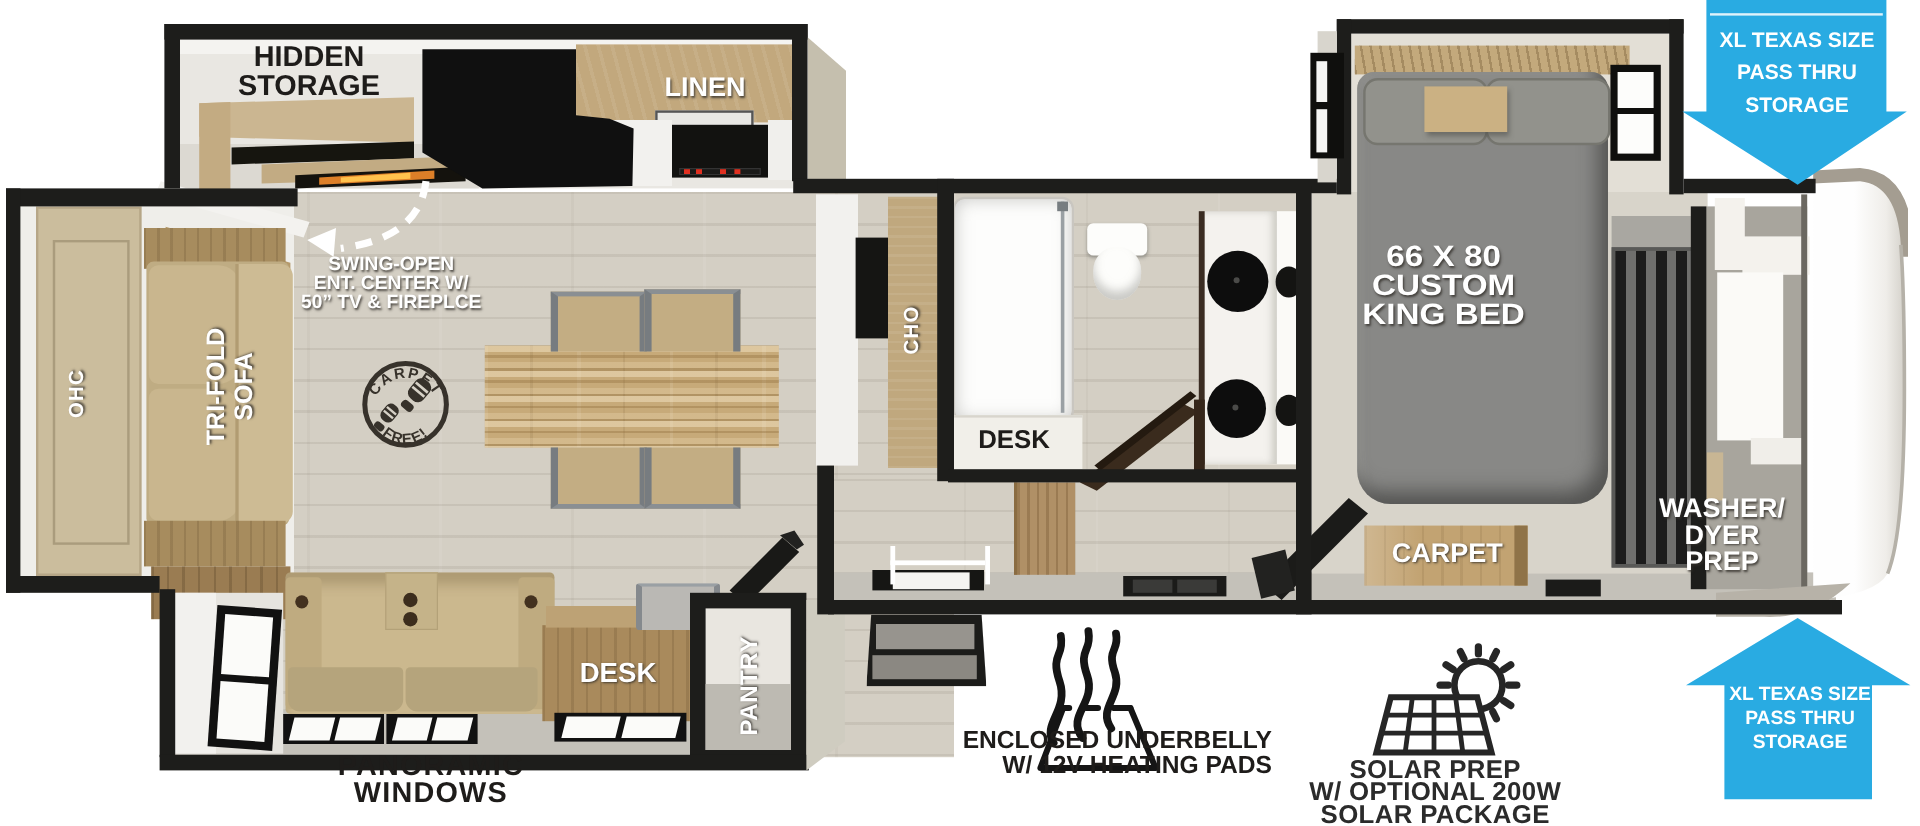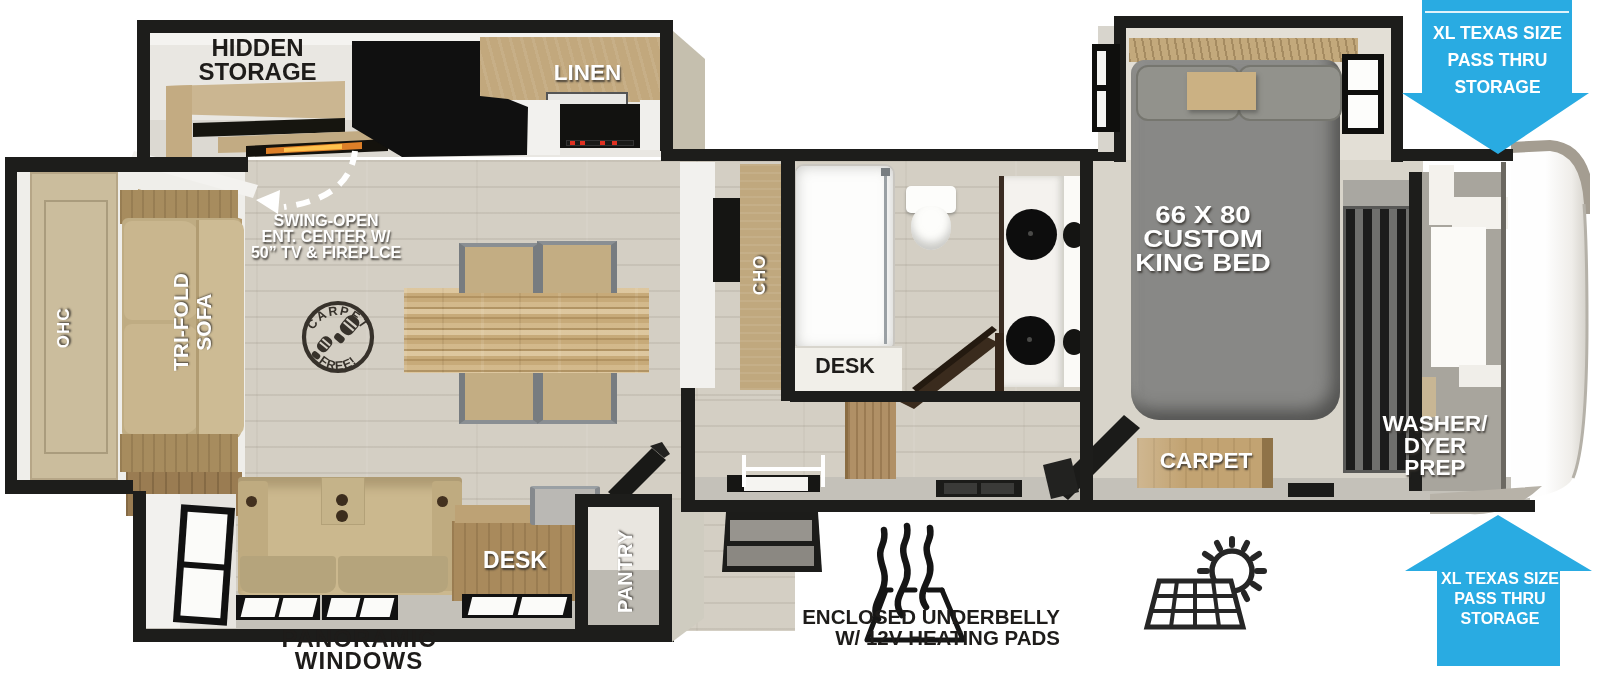--- a/index.html
+++ b/index.html
@@ -424,16 +424,17 @@
     <g stroke="#262626" stroke-width="4">
       <line x1="47" y1="46" x2="41" y2="92"></line>
       <line x1="65" y1="46" x2="65" y2="92"></line>
       <line x1="83" y1="46" x2="89" y2="92"></line>
       <line x1="25" y1="61" x2="105" y2="61"></line>
       <line x1="21" y1="76" x2="109" y2="76"></line>
     </g>
   </g>
 </svg>
 
+<div class="blk" style="left:1060px;top:632px;width:272px;font-size:21.5px;line-height:0.88;color:#2b2b2b;letter-spacing:0.3px;">SOLAR PREP<br>W/ OPTIONAL 200W<br>SOLAR PACKAGE</div>
 
 <div class="blk" style="left:244px;top:628px;width:230px;font-size:24px;line-height:0.92;letter-spacing:1px;">PANORAMIC<br>WINDOWS</div>
 
 </div>
 
 </body></html>

